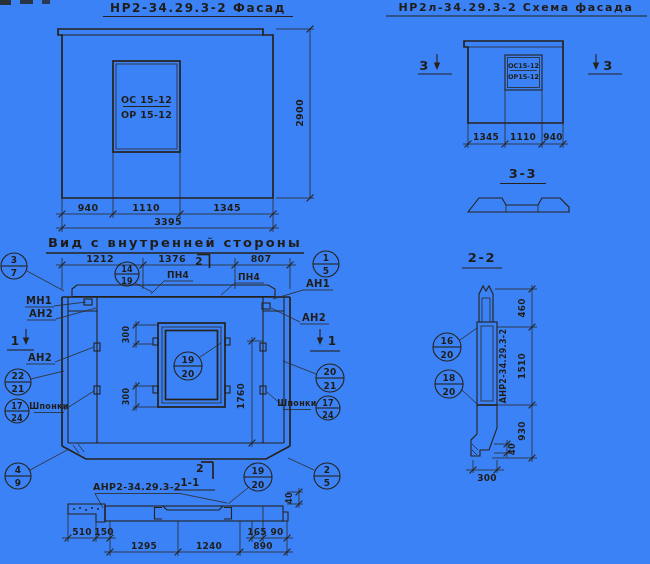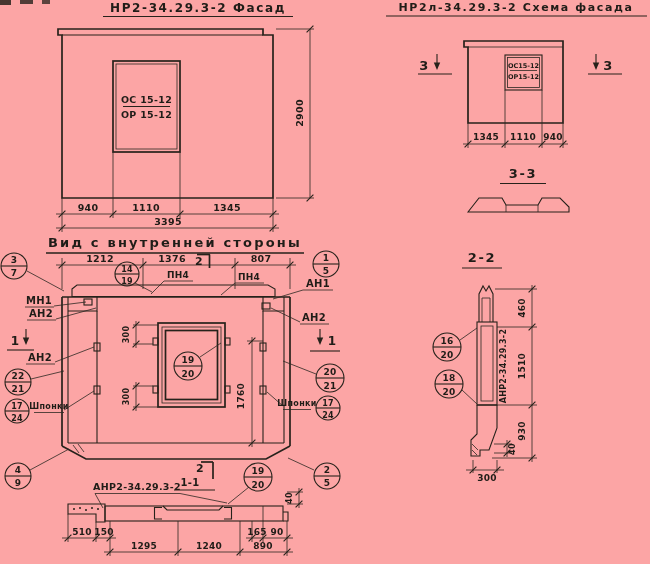--- a/index.html
+++ b/index.html
@@ -1,16 +1,16 @@
 <!DOCTYPE html>
 <html><head>
 <meta charset="utf-8">
 <style>
   html,body{margin:0;padding:0;background:#e8e6e0;}
-  #sheet{position:relative;width:650px;height:564px;background:#fca5a5;overflow:hidden;}
+  #sheet{position:relative;width:650px;height:564px;background:#3b82f6;overflow:hidden;}
   svg{position:absolute;left:0;top:0;}
   .t{font-family:"DejaVu Sans",sans-serif;font-weight:700;fill:#201d18;letter-spacing:.3px;}
   .mid{text-anchor:middle;}
   .s7{font-size:6.5px;letter-spacing:0;}
   .s8{font-size:8px;}
   .s9{font-size:9px;}
   .s95{font-size:9.5px;}
   .s10{font-size:10px;}
   .s11{font-size:11px;}
   .s12{font-size:12px;}

